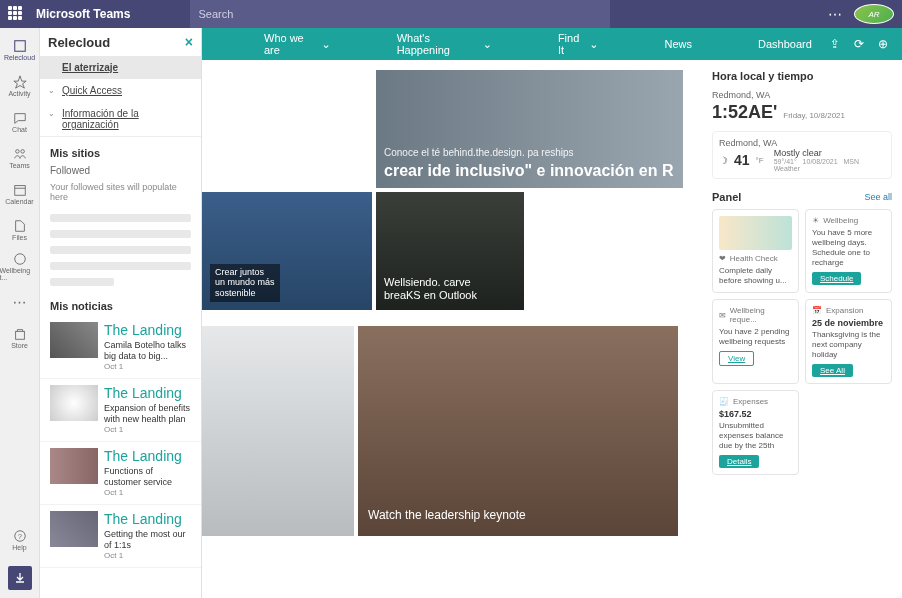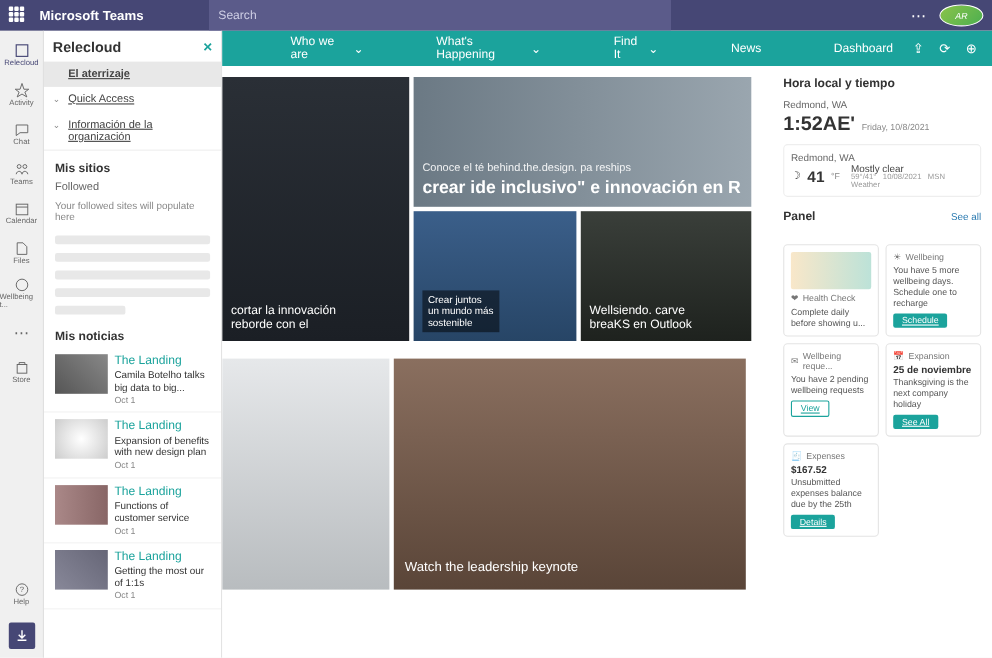--- a/index.html
+++ b/index.html
@@ -41,21 +41,21 @@
 .sp-empty { padding: 2px 10px 8px; font-size: 9px; color: #888; }
 .skeleton { margin: 4px 10px; height: 8px; background: #e8e8e8; border-radius: 2px; }
 .skeleton.short { width: 40%; }
 .news-item { display: flex; gap: 6px; padding: 6px 10px; border-bottom: 1px solid #f2f2f2; }
 .news-thumb { width: 48px; height: 36px; background: #ccc; flex-shrink: 0; }
 .nt1 { background: linear-gradient(45deg,#555,#888); }
 .nt2 { background: radial-gradient(circle,#fff,#ccc); }
 .nt3 { background: linear-gradient(90deg,#a88,#866); }
 .nt4 { background: linear-gradient(45deg,#889,#667); }
 .news-body { font-size: 9px; line-height: 1.2; }
-.news-src { color: #1ba39c; font-size: 11px; }
+.news-src { color: #1ba39c; font-size: 14px; }
 .news-title { color: #333; margin: 1px 0; }
 .news-date { color: #888; font-size: 8px; }
 
 
 .main { flex: 1; background: #fff; display: flex; flex-direction: column; }
 .navbar { height: 32px; background: #1ba39c; display: flex; align-items: center; padding: 0 14px; gap: 18px; color: #fff; font-size: 11px; }
 .nav-item { cursor: pointer; display: flex; align-items: center; gap: 4px; margin-left: 48px; }
 .nav-icons { margin-left: auto; display: flex; gap: 14px; font-size: 12px; }
 
 .content { flex: 1; display: flex; overflow: hidden; }
@@ -84,21 +84,21 @@
 .time-row { display: flex; align-items: baseline; gap: 6px; margin: 2px 0 8px; }
 .time-big { font-size: 18px; font-weight: 600; }
 .time-small { font-size: 8px; color: #888; }
 .weather-card { border: 1px solid #eee; border-radius: 4px; padding: 6px; margin-bottom: 12px; }
 .w-main { display: flex; align-items: center; gap: 6px; }
 .w-temp { font-size: 14px; font-weight: 600; }
 .w-unit { font-size: 8px; color: #888; }
 .w-desc { font-size: 9px; color: #444; }
 .w-meta { font-size: 7px; color: #999; }
 
-.panel-header { display: flex; align-items: center; margin-bottom: 19px; }
+.panel-header { display: flex; align-items: center; margin-bottom: 6px; }
 .panel-header .see-all { margin-left: auto; color: #2a7ab0; font-size: 9px; cursor: pointer; }
 
 .cards { display: grid; grid-template-columns: 1fr 1fr; gap: 6px; }
 .card { border: 1px solid #e4e4e4; border-radius: 4px; padding: 6px; font-size: 8px; background: #fff; }
 .card.full { grid-column: 1/2; }
 .card .c-illus { height: 34px; background: linear-gradient(90deg,#f9e7c9,#bce2d8); border-radius: 2px; margin-bottom: 4px; }
 .card .c-label { display: flex; align-items: center; gap: 4px; color: #777; font-size: 8px; margin-bottom: 3px; }
 .card .c-title { font-weight: 600; font-size: 9px; margin-bottom: 2px; }
 .card .c-body { color: #555; line-height: 1.25; }
 .btn { display: inline-block; margin-top: 4px; padding: 2px 8px; border-radius: 2px; font-size: 8px; cursor: pointer; text-decoration: underline; }
@@ -233,21 +233,21 @@
       <div class="news-body">
           <div class="news-src">The Landing</div>
           <div class="news-title">Camila Botelho talks big data to big...</div>
           <div class="news-date">Oct 1</div>
         </div>
     </div>
     <div class="news-item">
       <div class="news-thumb nt2"></div>
       <div class="news-body">
           <div class="news-src">The Landing</div>
-          <div class="news-title">Expansion of benefits with new design plan</div>
+          <div class="news-title">Expansion of benefits with new health plan</div>
           <div class="news-date">Oct 1</div>
         </div>
     </div>
     <div class="news-item">
       <div class="news-thumb nt3"></div>
       <div class="news-body">
           <div class="news-src">The Landing</div>
           <div class="news-title">Functions of customer service</div>
           <div class="news-date">Oct 1</div>
         </div>
@@ -285,26 +285,20 @@
       <div class="nav-icons">
         <span>⇪</span>
         <span>⟳</span>
         <span>⊕</span>
       </div>
     </div>
 
     <div class="content">
       <div class="hero-area">
         <div class="hero-grid">
-          <div class="tile tile-a">
-            <div class="tile-text">
-                <div>cortar la innovación</div>
-                <div>reborde con el</div>
-              </div>
-          </div>
           <div class="tile tile-b">
             <div class="tile-text">
                 <div class="tile-sub">Conoce el té behind.the.design. pa reships</div>
                 <div class="big" style="font-size:16px;font-weight:600">crear ide inclusivo" e innovación en R</div>
               </div>
           </div>
           <div class="tile tile-c">
             <div class="tile-text"><span class="badge"><span>Crear juntos</span><br><span>un mundo más</span><br><span>sostenible</span></span></div>
           </div>
           <div class="tile tile-d">

